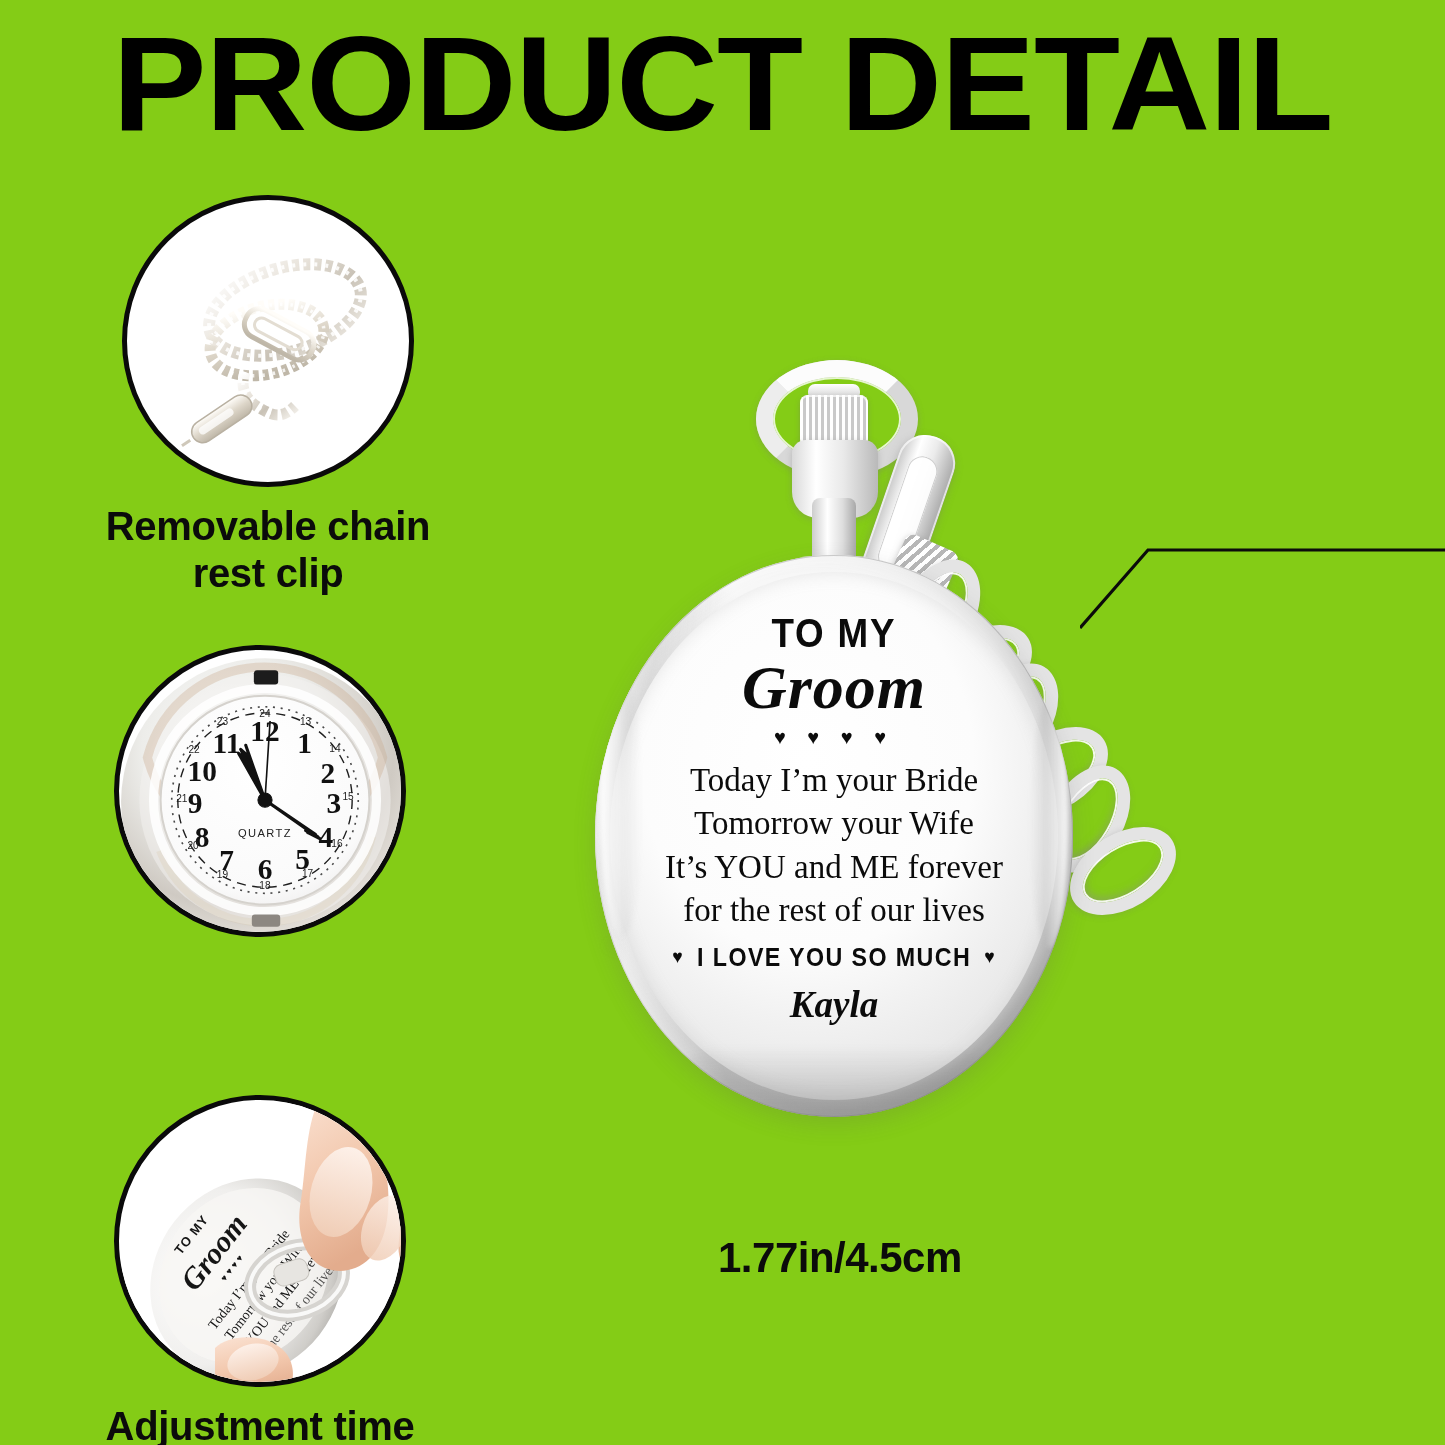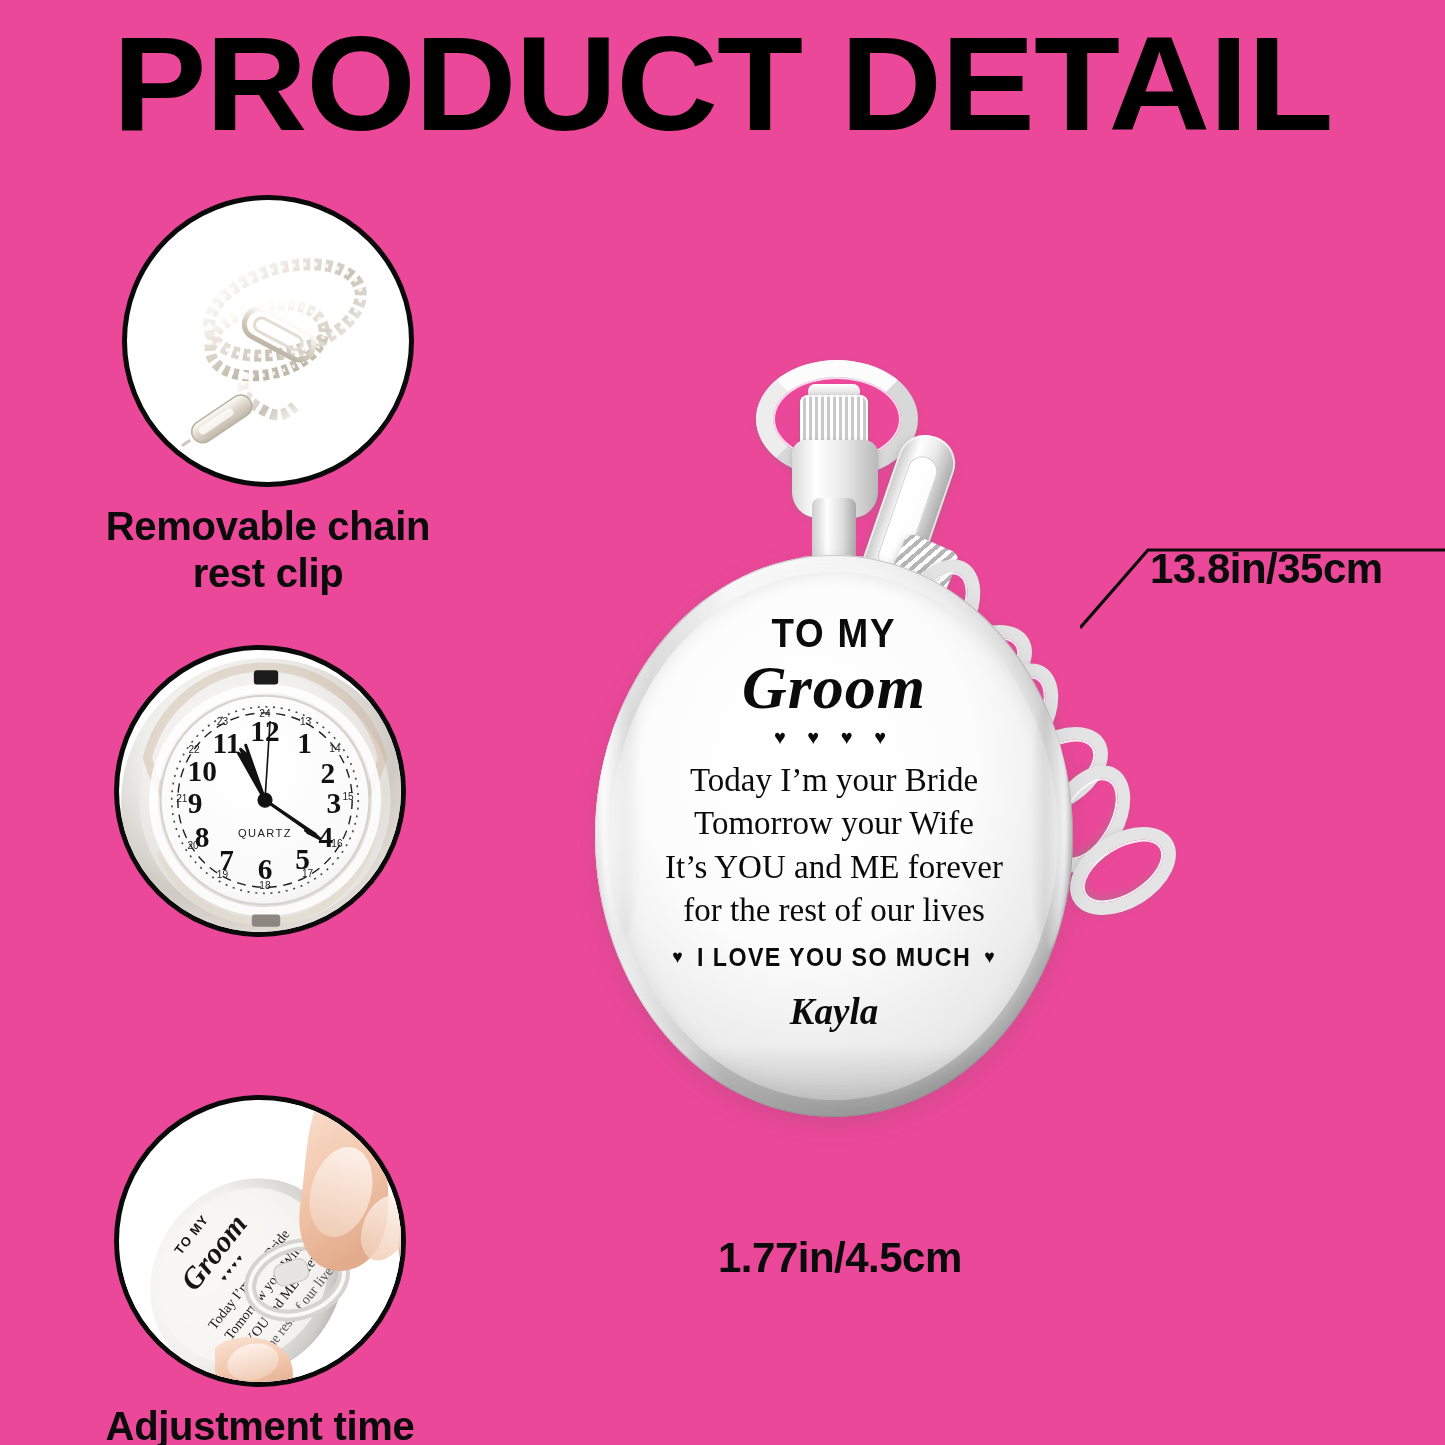--- a/index.html
+++ b/index.html
@@ -4,21 +4,21 @@
 <title>Product Detail</title>
 <style>
   html,body{margin:0;padding:0;}
   body{
     width:1445px;height:1445px;
     background:#ffffff;
     font-family:"Liberation Sans", sans-serif;
     overflow:hidden;
     position:relative;
   }
-  #page{position:absolute;inset:0;background:#ec4899;}
+  #page{position:absolute;inset:0;background:#84cc16;}
 
   
   .page-title{
     position:absolute;
     left:0;top:18px;width:1445px;
     text-align:center;
     font-family:"Liberation Sans", sans-serif;
     font-weight:bold;
     font-size:133px;
     line-height:1;
@@ -144,21 +144,21 @@
   }
   .eng-love{
     margin-top:10px;
     font-family:"Liberation Sans", sans-serif;
     font-weight:bold;font-size:25px;letter-spacing:1.5px;
     transform:scaleX(.93);
     display:flex;align-items:center;gap:14px;
   }
   .eng-love .hh{font-size:19px;}
   .eng-name{
-    margin-top:21px;
+    margin-top:14px;
     font-family:"Liberation Serif", serif;
     font-weight:bold;font-style:italic;font-size:37px;line-height:1;
   }
 
   
   .bow{
     position:absolute;left:196px;top:20px;width:162px;height:118px;
     border-radius:50%;
     border:17px solid #d8d8d8;
     box-sizing:border-box;
@@ -490,17 +490,16 @@
         <div class="eng-name">Kayla</div>
       </div>
     </div>
   </div>
 
 
   <svg class="leader" viewBox="0 0 365 110">
     <polyline points="0,108 68,30 365,30" fill="none" stroke="#0b0b0b" stroke-width="3.2"></polyline>
   </svg>
 
-  <div class="ann" id="ann-chain-value">13.8in/35cm</div>
 
   <div class="ann" id="ann-diameter">1.77in/4.5cm</div>
 
 </div>
 
 </body></html>

